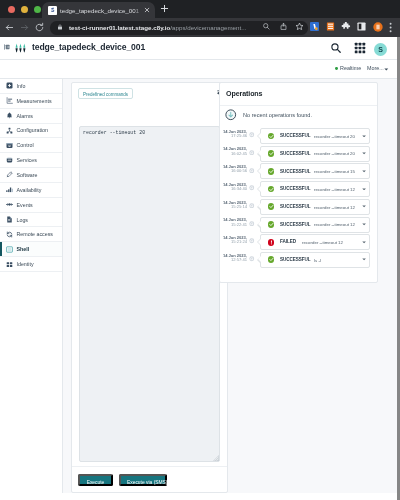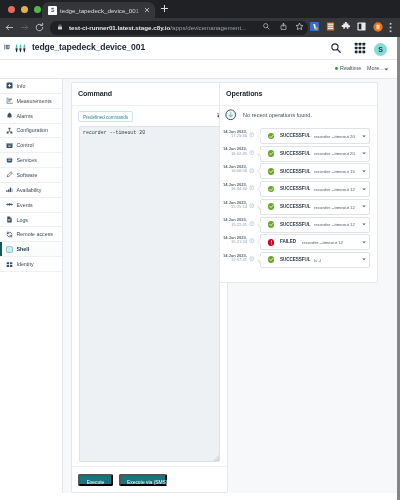--- a/index.html
+++ b/index.html
@@ -425,21 +425,20 @@
                 <rect x="7.8" y="2.4" width="4.8" height="4.2" rx="0.6" fill="#3b4f63"></rect>
                 <rect x="1.4" y="7.8" width="4.8" height="4.2" rx="0.6" fill="#3b4f63"></rect>
                 <rect x="7.8" y="7.8" width="4.8" height="4.2" rx="0.6" fill="#3b4f63"></rect>
               </svg>
             </span>
             <span class="lb">Identity</span>
           </div>
         </div>
       <div class="content">
         <div class="card cmd-card">
-          <div class="card-hd">Command</div>
           <div class="cmd-row">
             <button class="btn-predef">Predefined commands</button>
             <span class="sliders">
               <svg width="7" height="6" viewBox="0 0 12 10">
                   <path d="M0.6 3h10.8M0.6 7h10.8" stroke="#3b4a57" stroke-width="1.5"></path>
                   <circle cx="7.8" cy="3" r="2" fill="#3b4a57"></circle>
                   <circle cx="3.4" cy="7" r="2" fill="#3b4a57"></circle>
                 </svg>
             </span>
           </div>

